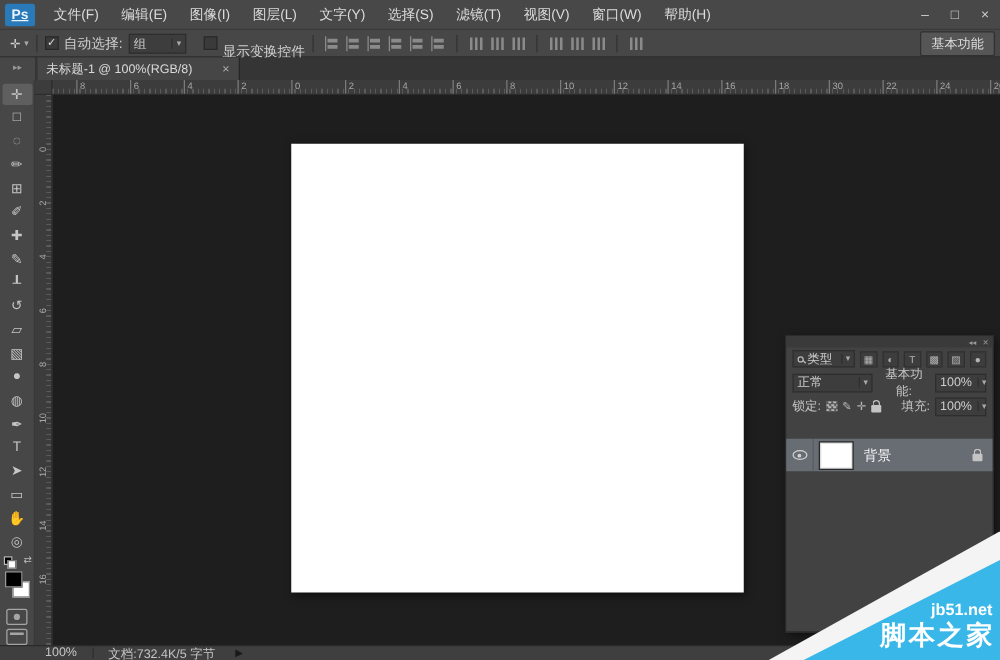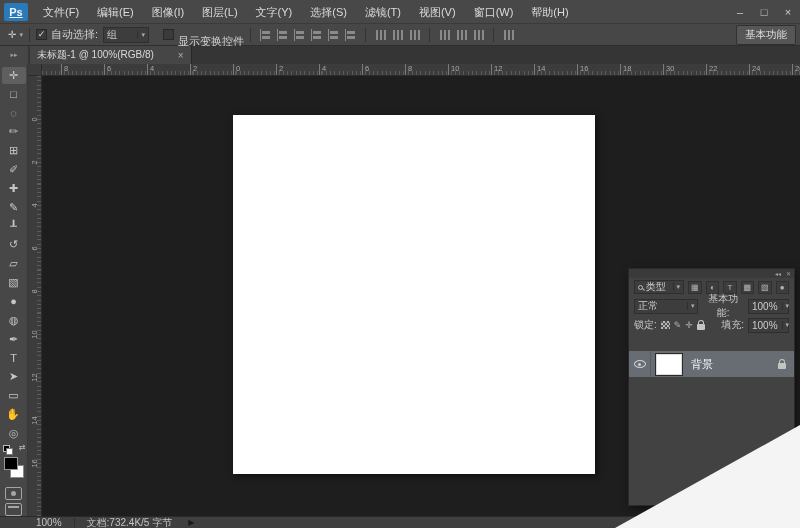--- a/index.html
+++ b/index.html
@@ -318,14 +318,18 @@
   </div>
 
   <div id="statusbar">
     <span id="zoom-field">100%</span>
     <span id="status-div"></span>
     <span>文档:732.4K/5 字节</span>
     <span id="status-arrow">▶</span>
   </div>
 
   <div id="wm-white"></div>
+  <div id="wm-cyan">
+    <span id="wm-site">jb51.net</span>
+    <span id="wm-name">脚本之家</span>
+  </div>
 
 </div>
 
 </body></html>

